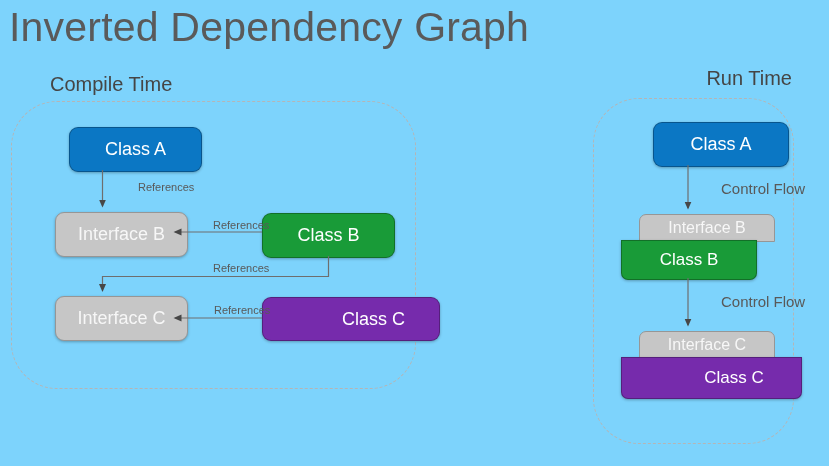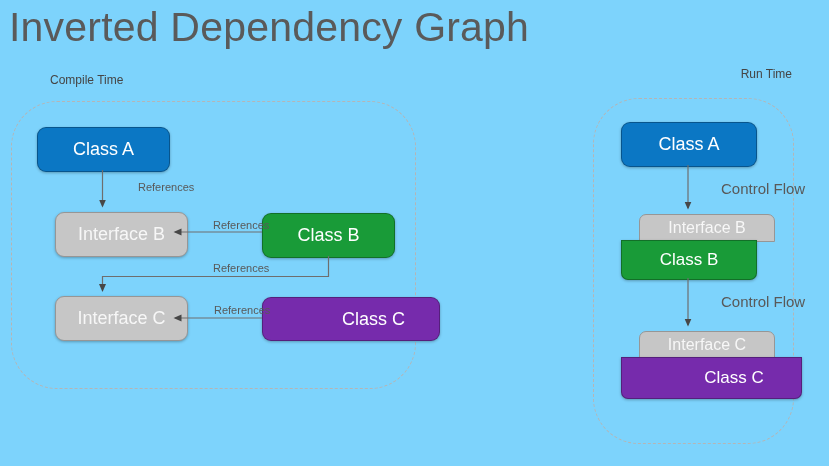--- a/index.html
+++ b/index.html
@@ -6,36 +6,36 @@
   .stage {
     position:relative; width:829px; height:466px; background:#7dd3fc;
     font-family:Liberation Sans, sans-serif; overflow:hidden;
   }
   .page-title {
     position:absolute; left:9px; top:4px;
     font-size:41px; font-weight:300; color:var(--title-color,#5a5a5a);
     letter-spacing:0.2px; white-space:nowrap;
   }
   .panel-label {
-    position:absolute; font-size:12px; color:#454545; white-space:nowrap;
+    position:absolute; font-size:20px; color:#454545; white-space:nowrap;
   }
   .compile-label { left:50px; top:73px; }
   .run-label { left:593px; top:67px; width:199px; text-align:right; }
   .dashed-panel {
     position:absolute; border:1.5px dashed var(--dash-color,#b5b5b5);
     border-radius:46px; background:transparent;
   }
   .compile-panel { left:11px; top:101px; width:403px; height:286px; }
   .run-panel   { left:593px; top:98px; width:199px; height:344px; }
   .node {
     position:absolute; display:flex; align-items:center; justify-content:center;
     color:#ffffff; font-size:18px; border-radius:9px;
     box-shadow:0 1px 3px rgba(0,0,0,0.28); white-space:nowrap;
   }
-  .blue   { background:var(--class-blue,#0B77C4);  border:1px solid rgba(0,0,0,0.28); }
+  .blue   { background:var(--class-blue,#0B77C4);  border:1px solid rgba(0,0,0,0.28);margin-left:32px; }
   .green  { background:var(--class-green,#199B38); border:1px solid rgba(0,0,0,0.28); }
   .purple { background:var(--class-purple,#762BAC);border:1px solid rgba(0,0,0,0.28);padding-left:45px; }
   .iface  {
     background:var(--interface-fill,#C6C6C6);
     border:1.5px solid var(--interface-border,#969696);
     color:rgba(255,255,255,0.85);
     margin-left:18px;
   }
   .stack-header {
     border-radius:7px 7px 0 0; font-size:16px; box-shadow:none;

